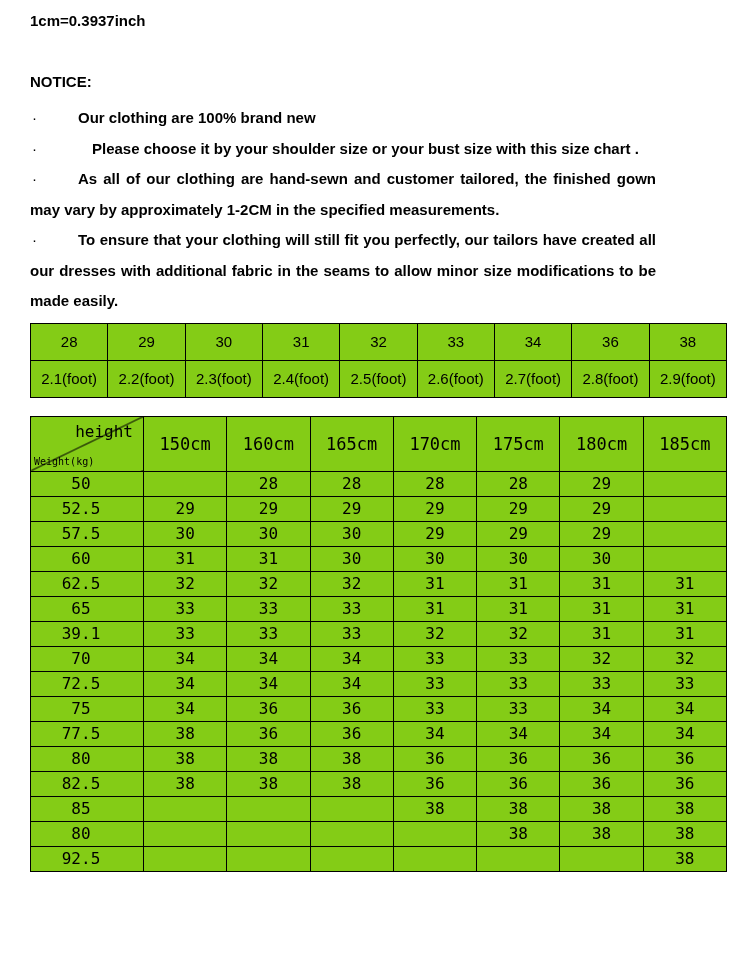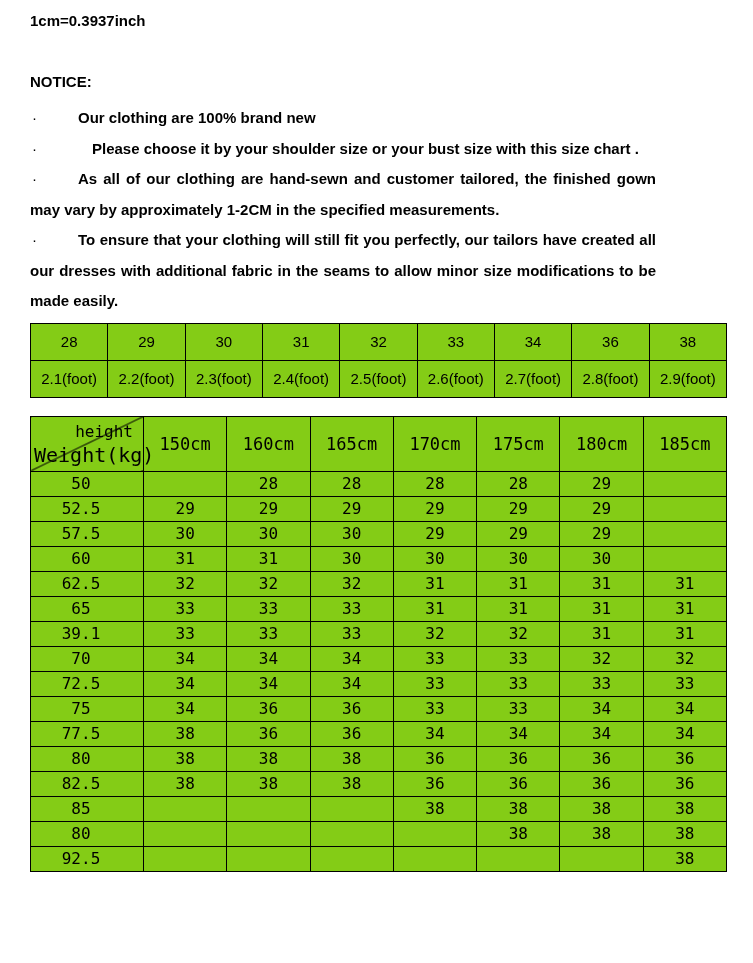--- a/index.html
+++ b/index.html
@@ -72,21 +72,21 @@
       #000 calc(50% - 0.2px),
       #000 calc(50% + 0.2px),
       transparent calc(50% + 0.8px));
   }
   .matrix-table .corner .corner-top {
     position: absolute; top: 5px; right: 10px;
     font-size: 16px;
   }
   .matrix-table .corner .corner-bottom {
     position: absolute; bottom: 4px; left: 3px;
-    font-size: 20px;
+    font-size: 10px;
   }
   .matrix-table tbody td {
     height: 25px;
     font-size: 16px;
     text-align: center;
   }
   .matrix-table tbody td.weight-cell {
     text-align: center;
     padding-right: 12px;
   }

